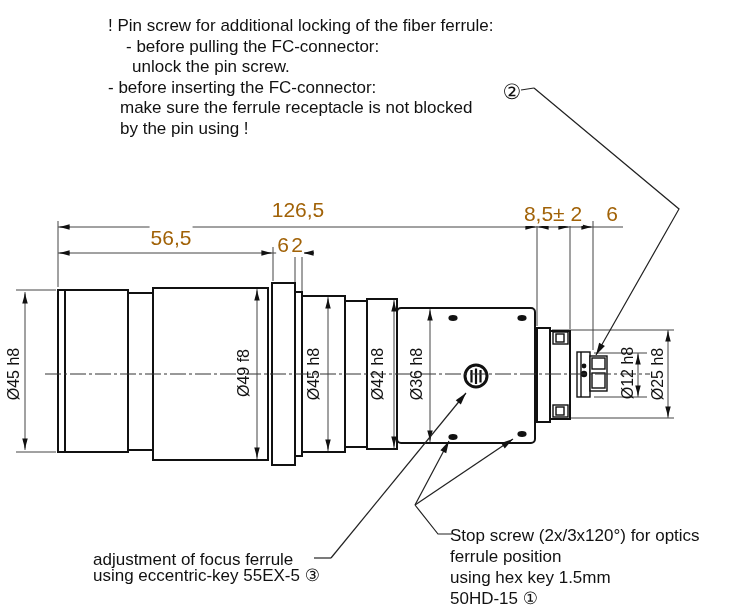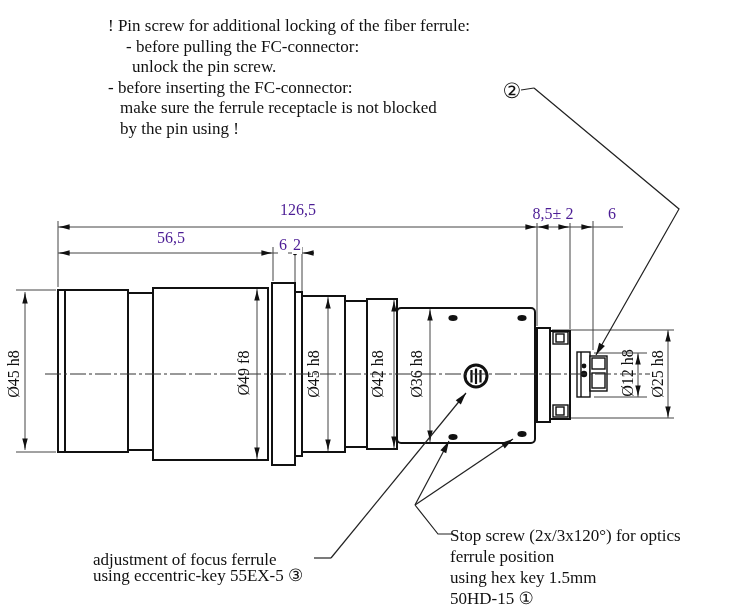--- a/index.html
+++ b/index.html
@@ -1,26 +1,26 @@
 <!DOCTYPE html>
 <html><head>
 <meta charset="utf-8">
 <style>
   html,body{margin:0;padding:0;background:#ffffff;}
   .stage{
     position:relative;width:736px;height:608px;background:#ffffff;overflow:hidden;
-    font-family:Liberation Serif, serif;color:#111;
+    font-family:Liberation Sans, sans-serif;color:#111;
   }
   .stage svg{position:absolute;left:0;top:0;}
   .note-line{
     position:absolute;white-space:pre;font-size:17px;line-height:20px;color:#111;
   }
   .hlab{
     position:absolute;transform:translate(-50%,-50%);white-space:pre;
-    font-size:16px;color:#4c1d95;background:#fff;padding:0 1px;
+    font-size:21px;color:#a16207;background:#fff;padding:0 1px;
   }
   .vlab{
     position:absolute;transform:translate(-50%,-50%) rotate(-90deg);white-space:pre;
     font-size:16px;color:#111;
   }
   .callout{
     position:absolute;transform:translate(-50%,-50%);font-size:21px;color:#111;line-height:1;
   }
   
   .part{fill:#ffffff;stroke:#111;stroke-width:2;}

